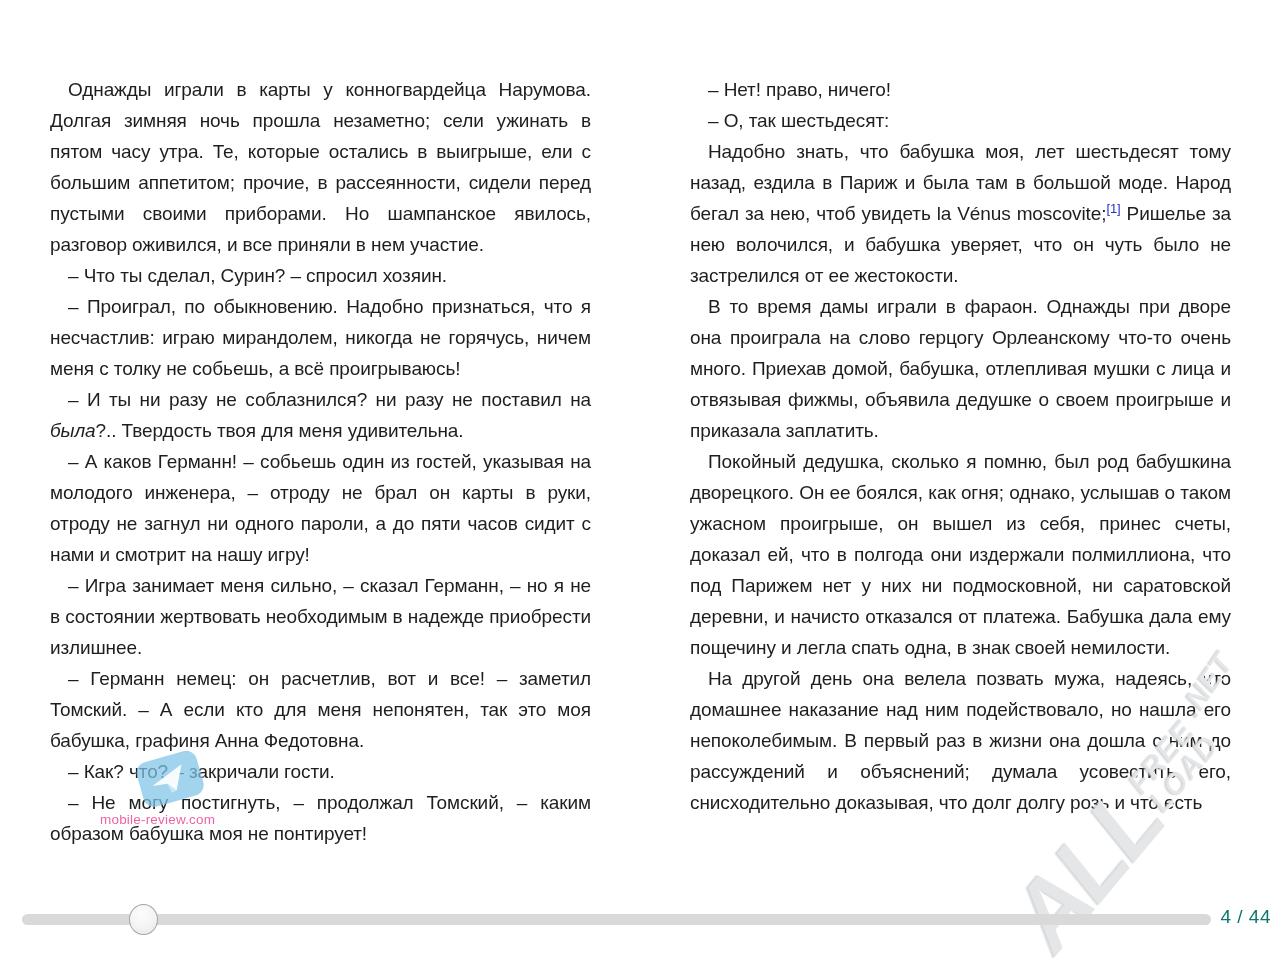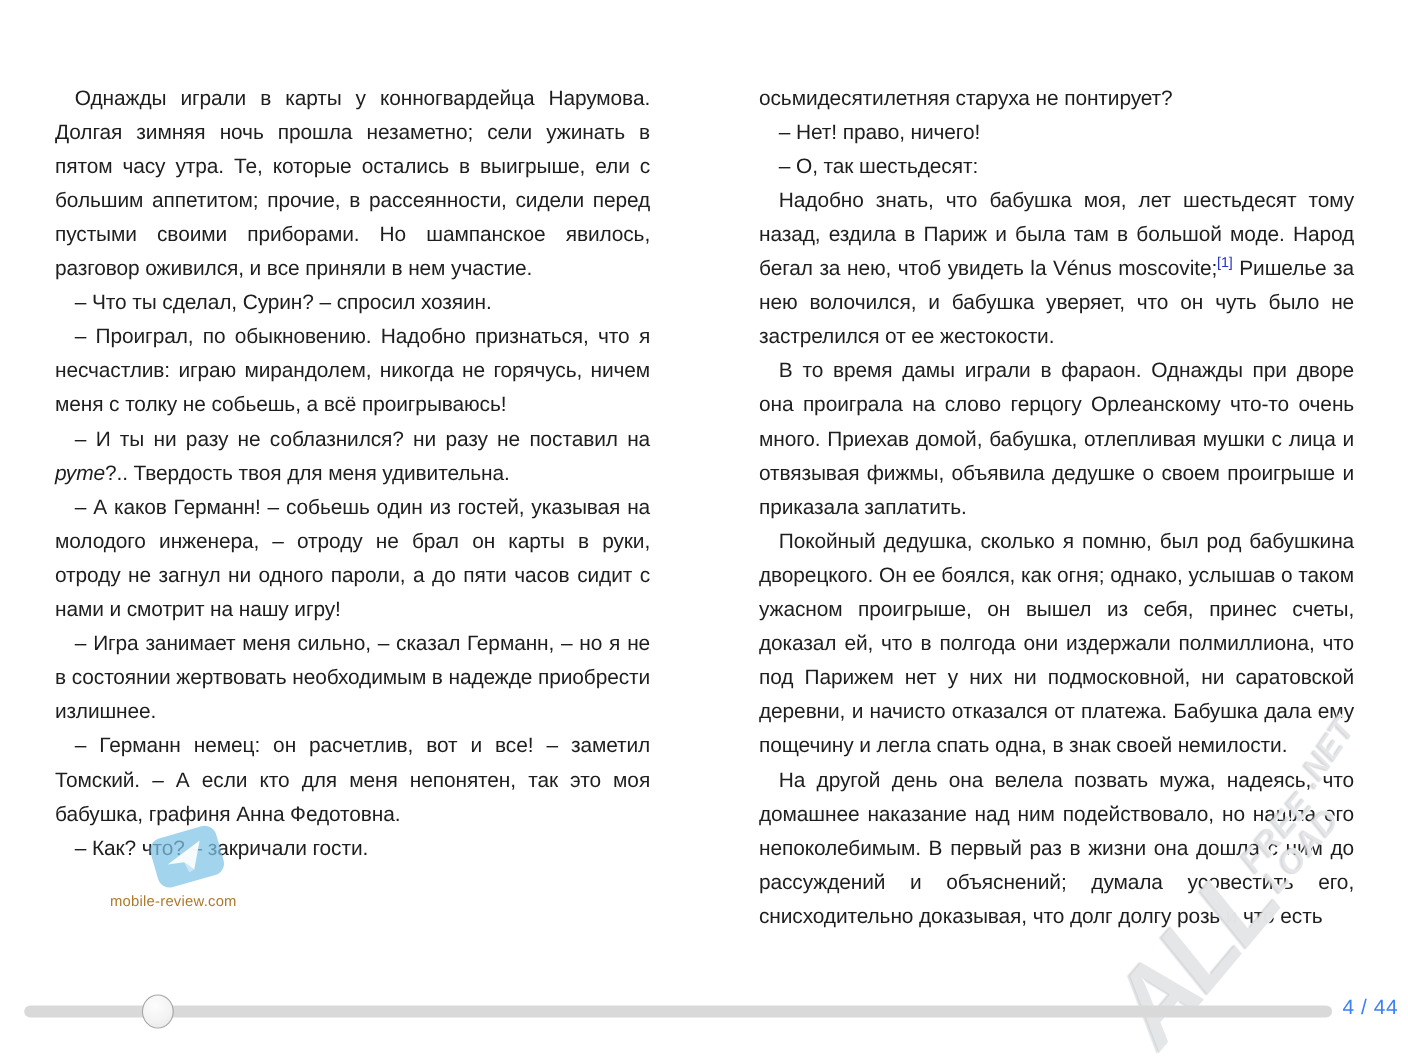--- a/index.html
+++ b/index.html
@@ -63,36 +63,36 @@
     border-radius: 50%;
     background: radial-gradient(circle at 42% 32%, #fdfdfd 0%, #f3f3f3 55%, #e4e4e4 100%);
     border: 1.5px solid #a6a6a6;
     margin-left: -14px;
     cursor: pointer;
   }
   .page-indicator {
     position: absolute;
     right: 9px; top: 906px;
     font-size: 19px;
-    color: #3b82f6;
+    color: #0f766e;
     letter-spacing: 0.5px;
   }
   
   .wm-mr {
     position: absolute;
     left: 100px; top: 748px;
     width: 150px;
     pointer-events: none;
   }
   .wm-mr-logo { display: block; margin-left: 22px; }
   .wm-mr-caption {
     display: block;
     margin-top: -4px;
     font-size: 13.5px;
-    color: #a16207;
+    color: #ec4899;
     opacity: 0.85;
     letter-spacing: 0.2px;
   }
   
   .wm-afl {
     position: absolute;
     left: 1042px; top: 770px;
     width: 360px;
     transform: rotate(-50deg);
     transform-origin: 120px 120px;
@@ -113,28 +113,28 @@
 </head>
 <body>
 
 <div class="page">
 
   <div class="columns">
     <div class="column">
         <p class="para"><span>Однажды играли в карты у конногвардейца Нарумова. Долгая зимняя ночь прошла незаметно; сели ужинать в пятом часу утра. Те, которые остались в выигрыше, ели с большим аппетитом; прочие, в рассеянности, сидели перед пустыми своими приборами. Но шампанское явилось, разговор оживился, и все приняли в нем участие.</span></p>
         <p class="para"><span>– Что ты сделал, Сурин? – спросил хозяин.</span></p>
         <p class="para"><span>– Проиграл, по обыкновению. Надобно признаться, что я несчастлив: играю мирандолем, никогда не горячусь, ничем меня с толку не собьешь, а всё проигрываюсь!</span></p>
-        <p class="para"><span>– И ты ни разу не соблазнился? ни разу не поставил на </span><em>руте</em><span>?.. Твердость твоя для меня удивительна.</span></p>
+        <p class="para"><span>– И ты ни разу не соблазнился? ни разу не поставил на </span><em>была</em><span>?.. Твердость твоя для меня удивительна.</span></p>
         <p class="para"><span>– А каков Германн! – собьешь один из гостей, указывая на молодого инженера, – отроду не брал он карты в руки, отроду не загнул ни одного пароли, а до пяти часов сидит с нами и смотрит на нашу игру!</span></p>
         <p class="para"><span>– Игра занимает меня сильно, – сказал Германн, – но я не в состоянии жертвовать необходимым в надежде приобрести излишнее.</span></p>
         <p class="para"><span>– Германн немец: он расчетлив, вот и все! – заметил Томский. – А если кто для меня непонятен, так это моя бабушка, графиня Анна Федотовна.</span></p>
         <p class="para"><span>– Как? что? – закричали гости.</span></p>
+        <p class="para"><span>– Не могу постигнуть, – продолжал Томский, – каким образом бабушка моя не понтирует!</span></p>
       </div>
     <div class="column">
-        <p class="para no-indent"><span>осьмидесятилетняя старуха не понтирует?</span></p>
         <p class="para"><span>– Нет! право, ничего!</span></p>
         <p class="para"><span>– О, так шестьдесят:</span></p>
         <p class="para"><span>Надобно знать, что бабушка моя, лет шестьдесят тому назад, ездила в Париж и была там в большой моде. Народ бегал за нею, чтоб увидеть la Vénus moscovite;</span><sup class="footnote">[1]</sup><span> Ришелье за нею волочился, и бабушка уверяет, что он чуть было не застрелился от ее жестокости.</span></p>
         <p class="para"><span>В то время дамы играли в фараон. Однажды при дворе она проиграла на слово герцогу Орлеанскому что-то очень много. Приехав домой, бабушка, отлепливая мушки с лица и отвязывая фижмы, объявила дедушке о своем проигрыше и приказала заплатить.</span></p>
         <p class="para"><span>Покойный дедушка, сколько я помню, был род бабушкина дворецкого. Он ее боялся, как огня; однако, услышав о таком ужасном проигрыше, он вышел из себя, принес счеты, доказал ей, что в полгода они издержали полмиллиона, что под Парижем нет у них ни подмосковной, ни саратовской деревни, и начисто отказался от платежа. Бабушка дала ему пощечину и легла спать одна, в знак своей немилости.</span></p>
         <p class="para"><span>На другой день она велела позвать мужа, надеясь, что домашнее наказание над ним подействовало, но нашла его непоколебимым. В первый раз в жизни она дошла с ним до рассуждений и объяснений; думала усовестить его, снисходительно доказывая, что долг долгу розь и что есть</span></p>
       </div>
   </div>
 
   <div class="wm-mr">

